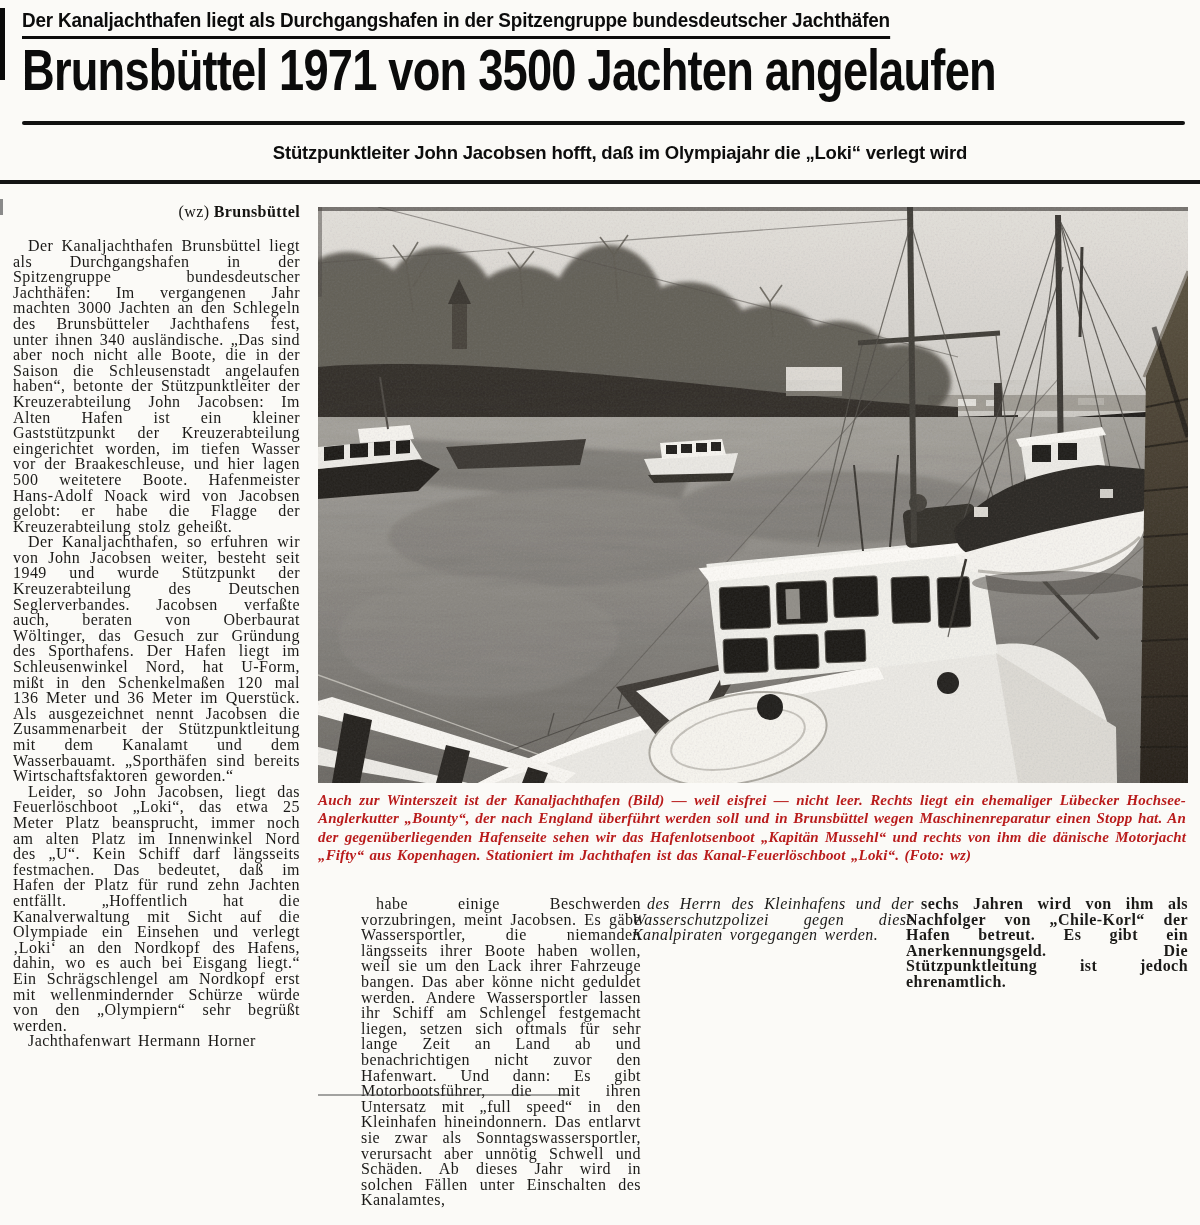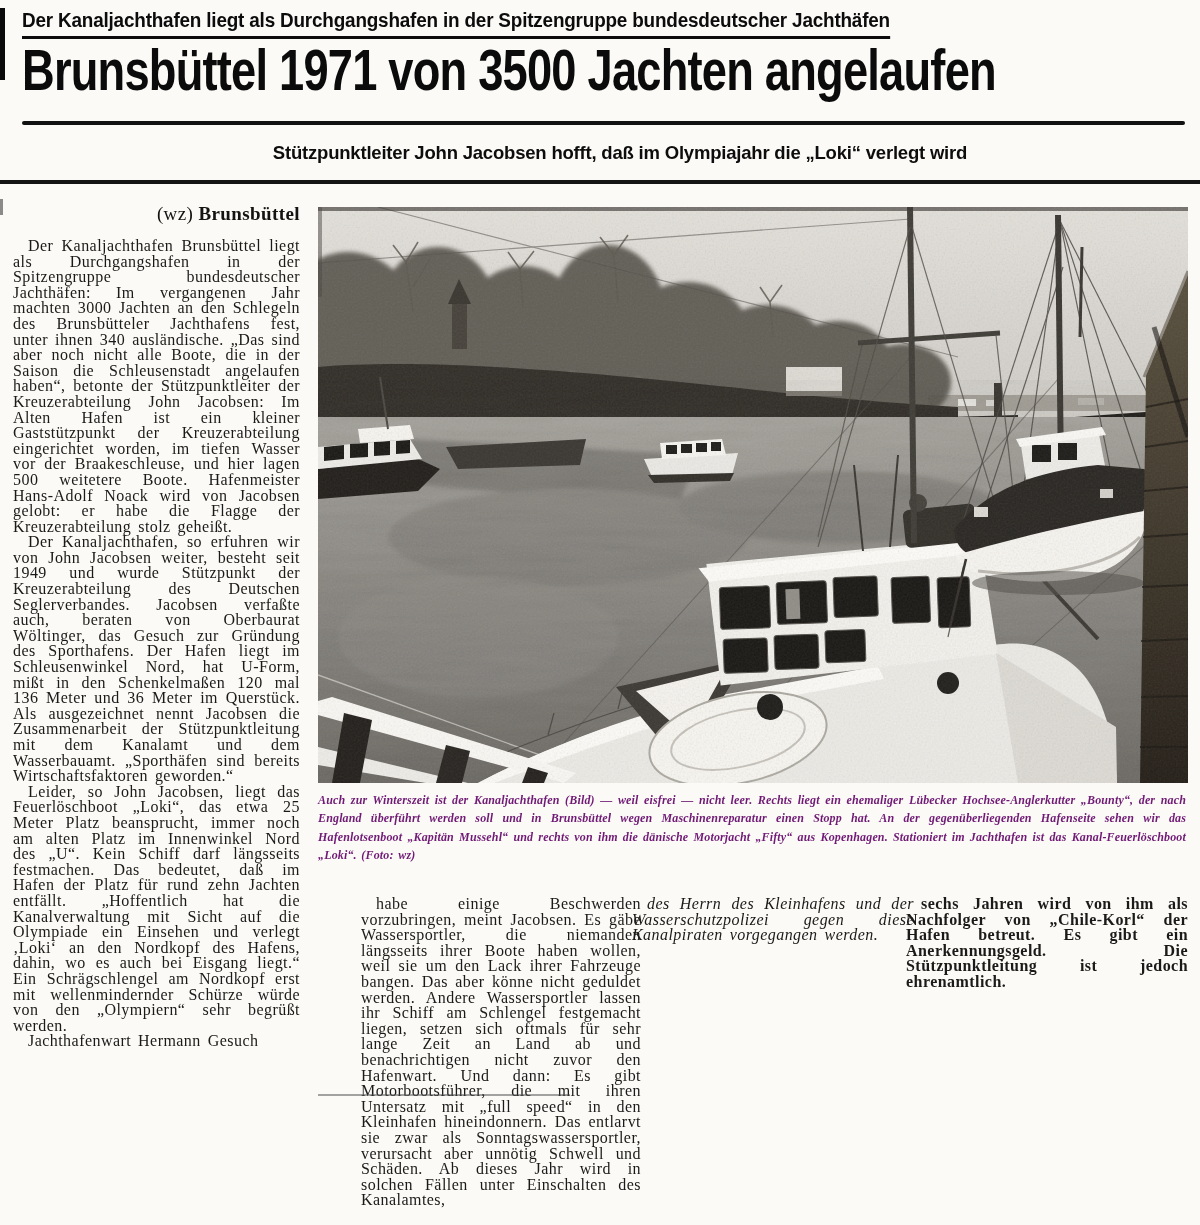--- a/index.html
+++ b/index.html
@@ -38,43 +38,43 @@
 
   
   .bodycol{
     font-size:16px;line-height:15.6px;text-align:justify;
     letter-spacing:.45px;word-spacing:2.5px;color:#1b1a18;
     overflow:hidden;
   }
   .bodycol p{margin:0;text-indent:15px;}
   .byline{
     left:13px;top:203px;width:287px;text-align:right;
-    font-size:19px;letter-spacing:.4px;color:#141311;
+    font-size:16px;letter-spacing:.4px;color:#141311;
   }
   .byline .wz{font-weight:normal;}
   .byline .loc{font-weight:bold;}
   .col1{left:13px;top:238px;width:287px;height:986px;}
   .col2{left:318px;top:896px;width:280px;height:328px;margin-left:43px;}
   .col3{left:632px;top:896px;width:282px;height:110px;font-style:italic;}
   .col4{left:906px;top:896px;width:282px;height:110px;font-weight:bold;}
   .artifact-line{left:318px;top:1094px;width:252px;height:2px;background:#4a4a4a;opacity:.5;}
 
   
   .photo{
     left:318px;top:207px;width:870px;height:576px;background:#cfccc7;
     filter:contrast(1.04) brightness(1.01);
   }
   .photo svg{display:block;}
 
   
   .caption{
     left:318px;top:791px;width:868px;
     font-style:italic;font-weight:bold;
-    font-size:12px;line-height:18.4px;text-align:justify;
-    letter-spacing:.15px;word-spacing:1.5px;color:#701a75;
+    font-size:15px;line-height:18.4px;text-align:justify;
+    letter-spacing:.15px;word-spacing:1.5px;color:#b91c1c;
   }
 </style>
 </head>
 <body>
 
 <div class="abs corner-mark"></div>
 <div class="abs corner-mark2"></div>
 <div class="abs">
     <span class="abs kicker">Der Kanaljachthafen liegt als Durchgangshafen in der Spitzengruppe bundesdeutscher Jachthäfen</span>
   </div>
@@ -84,21 +84,21 @@
 <div class="abs rule2"></div>
 
 <div class="abs byline">
   <span class="wz">(wz)</span>
   <span class="loc">Brunsbüttel</span>
 </div>
 <div class="abs bodycol col1">
     <p>Der Kanaljachthafen Brunsbüttel liegt als Durchgangshafen in der Spitzengruppe bundesdeutscher Jachthäfen: Im vergangenen Jahr machten 3000 Jachten an den Schlegeln des Brunsbütteler Jachthafens fest, unter ihnen 340 ausländische. „Das sind aber noch nicht alle Boote, die in der Saison die Schleusenstadt angelaufen haben“, betonte der Stützpunktleiter der Kreuzerabteilung John Jacobsen: Im Alten Hafen ist ein kleiner Gaststützpunkt der Kreuzerabteilung eingerichtet worden, im tiefen Wasser vor der Braakeschleuse, und hier lagen 500 weitetere Boote. Hafenmeister Hans-Adolf Noack wird von Jacobsen gelobt: er habe die Flagge der Kreuzerabteilung stolz geheißt.</p>
     <p>Der Kanaljachthafen, so erfuhren wir von John Jacobsen weiter, besteht seit 1949 und wurde Stützpunkt der Kreuzerabteilung des Deutschen Seglerverbandes. Jacobsen verfaßte auch, beraten von Oberbaurat Wöltinger, das Gesuch zur Gründung des Sporthafens. Der Hafen liegt im Schleusenwinkel Nord, hat U-Form, mißt in den Schenkelmaßen 120 mal 136 Meter und 36 Meter im Querstück. Als ausgezeichnet nennt Jacobsen die Zusammenarbeit der Stützpunktleitung mit dem Kanalamt und dem Wasserbauamt. „Sporthäfen sind bereits Wirtschaftsfaktoren geworden.“</p>
     <p>Leider, so John Jacobsen, liegt das Feuerlöschboot „Loki“, das etwa 25 Meter Platz beansprucht, immer noch am alten Platz im Innenwinkel Nord des „U“. Kein Schiff darf längsseits festmachen. Das bedeutet, daß im Hafen der Platz für rund zehn Jachten entfällt. „Hoffentlich hat die Kanalverwaltung mit Sicht auf die Olympiade ein Einsehen und verlegt ‚Loki‘ an den Nordkopf des Hafens, dahin, wo es auch bei Eisgang liegt.“ Ein Schrägschlengel am Nordkopf erst mit wellenmindernder Schürze würde von den „Olympiern“ sehr begrüßt werden.</p>
-    <p>Jachthafenwart Hermann Gesuch</p>
+    <p>Jachthafenwart Hermann Horner</p>
   </div>
 
 <div class="abs photo">
 <svg width="870" height="576" viewBox="0 0 870 576" xmlns="http://www.w3.org/2000/svg">
   <defs>
     <linearGradient id="skyG" x1="0" y1="0" x2="0" y2="1">
       <stop offset="0" stop-color="#dedbd6"></stop>
           <stop offset="1" stop-color="#c8c5c0"></stop>
     </linearGradient>
     <linearGradient id="waterG" x1="0" y1="0" x2="0" y2="1">

